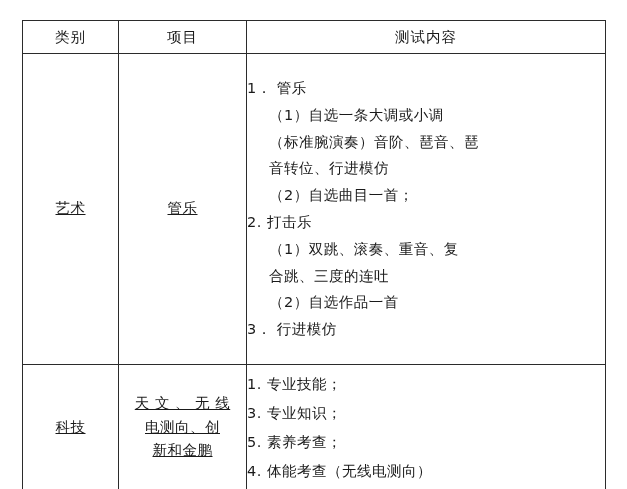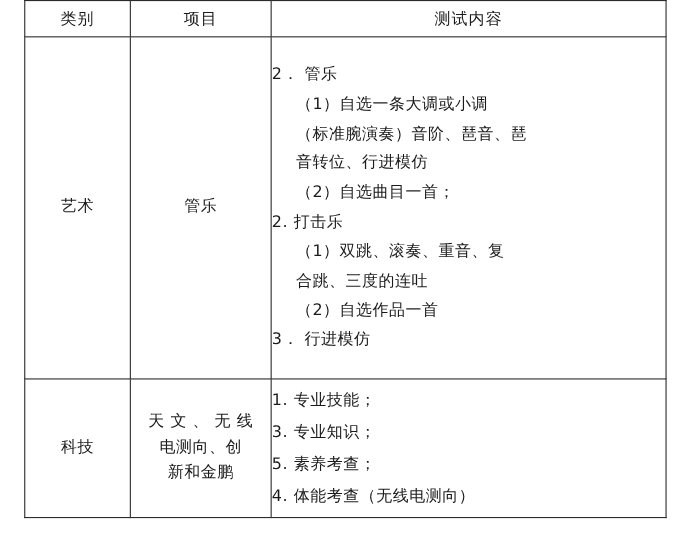--- a/index.html
+++ b/index.html
@@ -12,21 +12,21 @@
     height: 489px;
     font-family: "DejaVu Sans", "Liberation Sans", sans-serif;
     color: #1a1a1a;
     overflow: hidden;
   }
   .page {
     position: relative;
     width: 627px;
     height: 489px;
     box-sizing: border-box;
-    padding: 0 22px 0 22px;
+    padding: 20px 22px 0 22px;
   }
   table.spec-table {
     border-collapse: collapse;
     width: 583px;
     table-layout: fixed;
   }
   table.spec-table td,
   table.spec-table th {
     border: 1px solid #2b2b2b;
     vertical-align: middle;
@@ -44,20 +44,21 @@
   }
   .head-cell {
     text-align: center;
     letter-spacing: 1px;
     font-size: 14.5px;
   }
   .cat-cell, .item-cell {
     text-align: center;
     line-height: 1.62;
     letter-spacing: 0.5px;
+    text-decoration: underline;
   }
   .item-cell.wrapped {
     padding: 0 10px;
     text-align: center;
   }
   .content-cell {
     text-align: left;
     padding: 8px 10px 8px 12px;
     line-height: 1.85;
     letter-spacing: 0.5px;
@@ -96,21 +97,21 @@
         <td class="head-cell">类别</td>
         <td class="head-cell">项目</td>
         <td class="head-cell">测试内容</td>
       </tr>
     </thead>
     <tbody>
       <tr class="row-art">
         <td class="cat-cell">艺术</td>
         <td class="item-cell">管乐</td>
         <td class="content-cell">
-          <div class="line hang">2． 管乐</div>
+          <div class="line hang">1． 管乐</div>
           <div class="line indent">（1）自选一条大调或小调</div>
           <div class="line indent">（标准腕演奏）音阶、琶音、琶</div>
           <div class="line indent">音转位、行进模仿</div>
           <div class="line indent">（2）自选曲目一首；</div>
           <div class="line">2. 打击乐</div>
           <div class="line indent">（1）双跳、滚奏、重音、复</div>
           <div class="line indent">合跳、三度的连吐</div>
           <div class="line indent">（2）自选作品一首</div>
           <div class="line">3． 行进模仿</div>
         </td>

